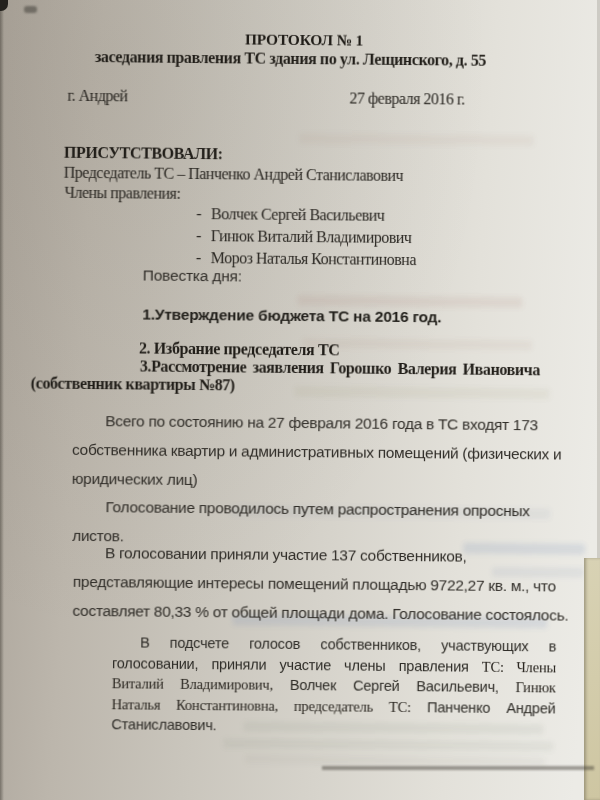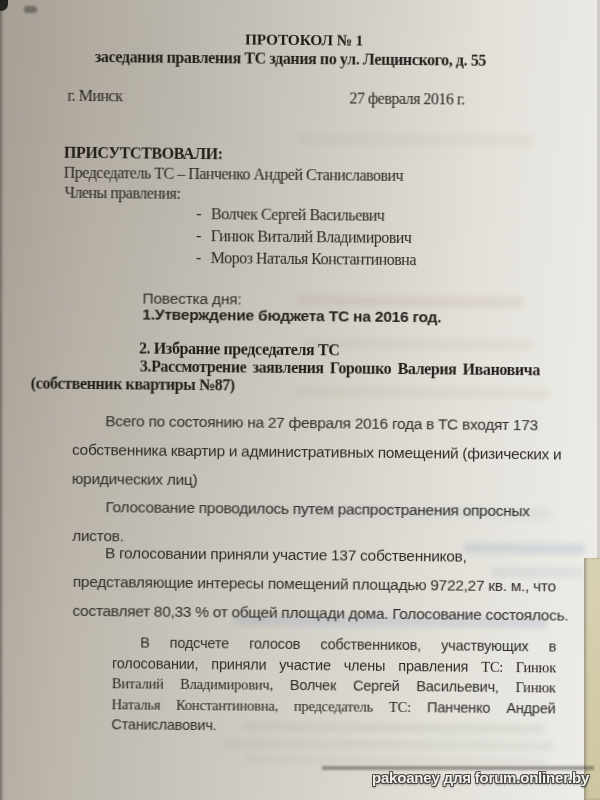--- a/index.html
+++ b/index.html
@@ -62,57 +62,57 @@
     <div class="ghost" style="left:235px;top:506px;width:320px;height:11px;background:#6b7e9e;opacity:.08"></div>
     <div class="ghost" style="left:468px;top:541px;width:122px;height:11px;background:#4f6fa8;opacity:.13"></div>
     <div class="ghost" style="left:497px;top:565px;width:92px;height:10px;background:#5f74a0;opacity:.09"></div>
     <div class="ghost" style="left:238px;top:615px;width:315px;height:11px;background:#5a77b0;opacity:.13"></div>
     <div class="ghost" style="left:250px;top:722px;width:300px;height:10px;background:#7c8878;opacity:.10"></div>
     <div class="ghost" style="left:230px;top:739px;width:330px;height:10px;background:#7c8878;opacity:.09"></div>
     <div class="ghost" style="left:252px;top:755px;width:300px;height:9px;background:#8a8a80;opacity:.07"></div>
 
     <div class="t serif b hdr" style="left:245px;top:31px">ПРОТОКОЛ  № 1</div>
     <div class="t serif b sub" style="left:95px;top:50px">заседания правления ТС здания по ул. Лещинского, д. 55</div>
-    <div class="t serif sline" style="left:68px;top:89px">г. Минск</div>
+    <div class="t serif sline" style="left:68px;top:89px">г. Андрей</div>
     <div class="t serif sline" style="left:350px;top:89px">27 февраля 2016 г.</div>
 
     <div class="t serif b sub" style="left:65px;top:146px">ПРИСУТСТВОВАЛИ:</div>
     <div class="t serif sline" style="left:65px;top:166px">Председатель ТС – Панченко Андрей Станиславович</div>
     <div class="t serif sline" style="left:66px;top:186px">Члены правления:</div>
 
     <div class="t serif sline" style="left:198px;top:206px">
       <span class="dash">-</span><span class="mname">Волчек Сергей Васильевич</span>
     </div>
     <div class="t serif sline" style="left:198px;top:228px">
       <span class="dash">-</span><span class="mname">Гинюк Виталий Владимирович</span>
     </div>
     <div class="t serif sline" style="left:198px;top:250px">
       <span class="dash">-</span><span class="mname">Мороз Наталья Константиновна</span>
     </div>
 
-    <div class="t sans" style="left:145px;top:291px;font-size:15.5px;letter-spacing:-0.2px">Повестка дня:</div>
+    <div class="t sans" style="left:145px;top:268px;font-size:15.5px;letter-spacing:-0.2px">Повестка дня:</div>
     <div class="t sans b" style="left:145px;top:307px;font-size:15.5px;letter-spacing:-0.2px">1.Утверждение бюджета  ТС на 2016 год.</div>
     <div class="t serif b sub" style="left:142px;top:341px">2. Избрание председателя ТС</div>
     <div class="t serif b sub just" style="left:143px;top:359px;width:400px">3.Рассмотрение заявления Горошко Валерия Ивановича</div>
     <div class="t serif b sub" style="left:34px;top:377px">(собственник квартиры №87)</div>
 
     <div class="t sans body pre" style="left:76px;top:409px;width:505px;text-indent:33px">Всего по состоянию на 27 февраля 2016  года в ТС входят  173
 собственника квартир и административных помещений (физических и
 юридических лиц)</div>
     <div class="t sans body pre" style="left:77px;top:495px;width:505px;text-indent:33px">Голосование проводилось путем распространения опросных
 листов.</div>
     <div class="t sans body pre" style="left:78px;top:541px;width:505px;text-indent:32px">В голосовании приняли участие 137 собственников,
 представляющие интересы помещений площадью 9722,27 кв. м., что
 составляет 80,33 % от общей площади дома. Голосование состоялось.</div>
 
     <div class="t cnt" style="left:118px;top:634px;width:444px;white-space:normal">
       <div class="just" style="padding-left:28px">В подсчете голосов собственников, участвующих в</div>
       <div class="just">
         <span>голосовании, приняли участие члены правления</span>
-        <span class="sr">ТС: Гинюк</span>
+        <span class="sr">ТС: Члены</span>
       </div>
       <div class="just">
         <span class="sr">Виталий Владимирович,</span>
         <span>Волчек Сергей Васильевич,</span>
         <span class="sr">Гинюк</span>
       </div>
       <div class="just">
         <span class="sr">Наталья Константиновна, председатель ТС:</span>
         <span>Панченко Андрей</span>
       </div>
@@ -121,14 +121,13 @@
 
   </div>
 
   <div class="edgeL"></div>
   <div class="edgeR"></div>
   <div class="tanStrip"></div>
   <div class="speckTL"></div>
   <div class="speck2"></div>
   <div class="botShadow"></div>
 
-  <div class="wm">pakoaney для forum.onliner.by</div>
 </div>
 
 </body></html>

